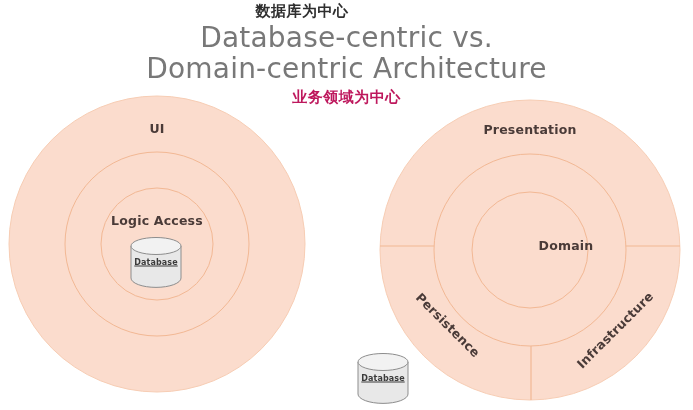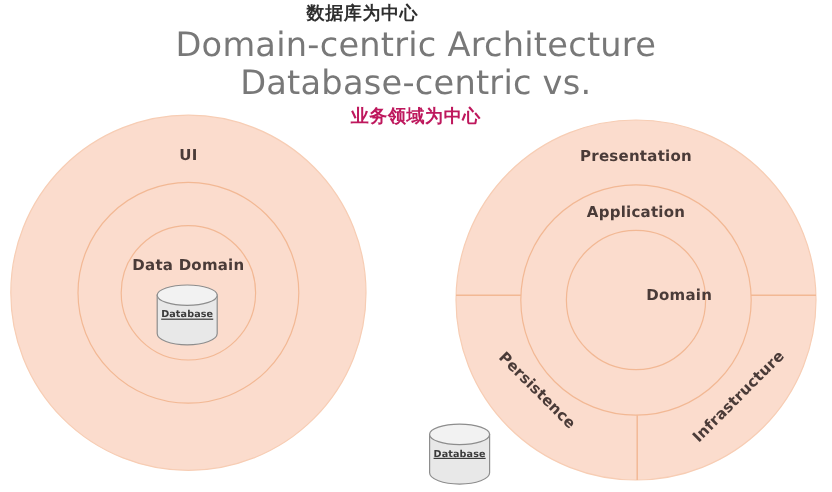--- a/index.html
+++ b/index.html
@@ -52,22 +52,22 @@
   }
 </style>
 </head>
 <body>
 
 <div id="stage">
 
   <div class="cn-top">数据库为中心</div>
 
   <div class="title-en">
+    <span>Database-centric vs.</span>
     <span>Domain-centric Architecture</span>
-    <span>Database-centric vs.</span>
   </div>
 
   <div class="cn-bottom">业务领域为中心</div>
 
   <svg class="diagram" viewBox="0 0 693 410">
 
     <g>
       <circle cx="157" cy="244" r="148" fill="#fbdccd" stroke="#f7cdb4" stroke-width="1"></circle>
       <circle cx="157" cy="244" r="92" fill="#fbdccd" stroke="#f2b894" stroke-width="1"></circle>
       <circle cx="157" cy="244" r="56" fill="#fbdccd" stroke="#f2b894" stroke-width="1"></circle>
@@ -91,27 +91,26 @@
 
     <g>
       <path d="M358,362 L358,394 A20,7.5 0 0 0 408,394 L408,362 Z" fill="#e8e8e8" stroke="#8d8d8d" stroke-width="1"></path>
       <ellipse cx="383" cy="362" rx="25" ry="8.5" fill="#f2f2f2" stroke="#8d8d8d" stroke-width="1"></ellipse>
     </g>
   </svg>
 
   <div class="ring-label" style="left:157px;top:121px;">UI</div>
 
 
-  <div class="ring-label" style="left:157px;top:213px;">Data Domain</div>
+  <div class="ring-label" style="left:157px;top:213px;">Logic Access</div>
 
   <div class="db-label" style="left:156px;top:262px;">Database</div>
 
   <div class="ring-label" style="left:530px;top:122px;">Presentation</div>
 
-  <div class="ring-label" style="left:530px;top:169px;">Application</div>
 
   <div class="ring-label" style="left:530px;top:238px;margin-left:36px;">Domain</div>
 
   <div class="ring-label rot" style="left:448px;top:325px;transform:translate(-50%,-50%) rotate(45deg);">Persistence</div>
 
   <div class="ring-label rot" style="left:615px;top:330px;transform:translate(-50%,-50%) rotate(-45deg);">Infrastructure</div>
 
   <div class="db-label" style="left:383px;top:378px;">Database</div>
 
 </div>

